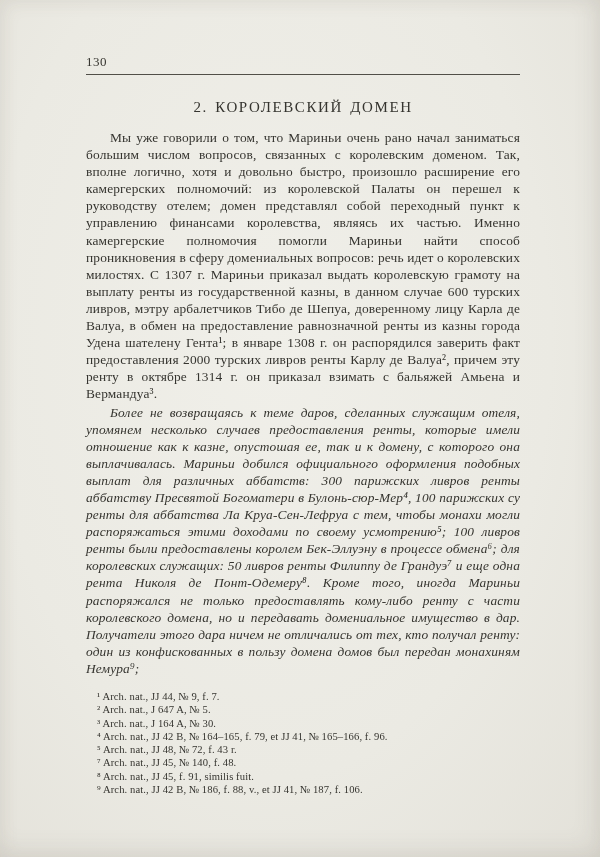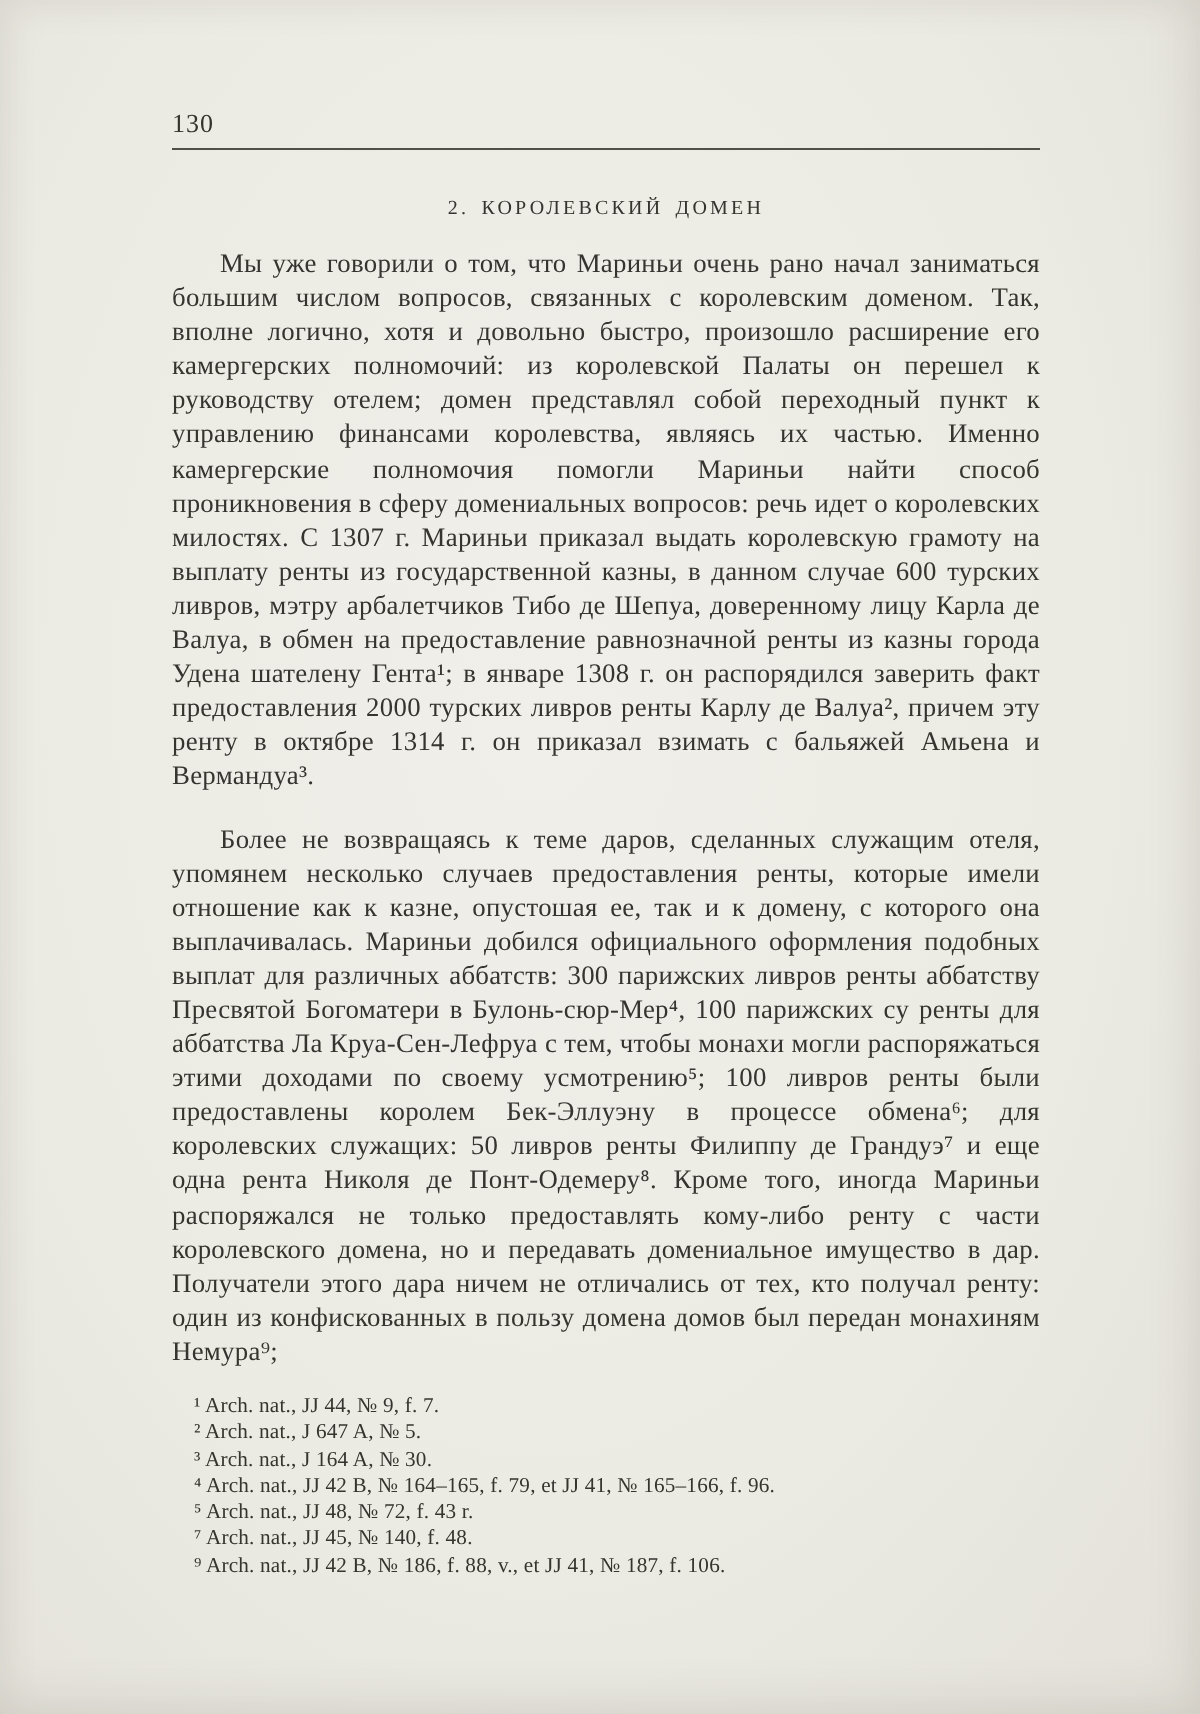--- a/index.html
+++ b/index.html
@@ -35,36 +35,37 @@
     letter-spacing: 0.8px;
     word-spacing: 2px;
   }
   .header-rule {
     border: none;
     border-top: 1px solid #514f48;
     margin: 4px 0 0 0;
   }
   .section-title {
     text-align: center;
-    font-size: 10px;
+    font-size: 15px;
     letter-spacing: 1.6px;
     word-spacing: 2px;
     margin-top: 24px;
     font-weight: normal;
   }
   .body-text p {
     font-size: 13.4px;
     line-height: 17.1px;
     text-align: justify;
     text-indent: 24px;
     margin: 0;
     letter-spacing: 0.15px;
   }
   .body-text p + p {
-    margin-top: 14px;
+    margin-top: 1px;
+    font-style: italic;
   }
   .body-text { margin-top: 13px; }
   .footnotes {
     margin-top: 13px;
     font-size: 10.6px;
     line-height: 13.3px;
   }
   .footnote {
     text-indent: 11px;
     letter-spacing: 0.1px;
@@ -88,17 +89,18 @@
       <p>Более не возвращаясь к теме даров, сделанных служащим отеля, упомянем несколько случаев предоставления ренты, которые имели отношение как к казне, опустошая ее, так и к домену, с которого она выплачивалась. Мариньи добился официального оформления подобных выплат для различных аббатств: 300 парижских ливров ренты аббатству Пресвятой Богоматери в Булонь-сюр-Мер⁴, 100 парижских су ренты для аббатства Ла Круа-Сен-Лефруа с тем, чтобы монахи могли распоряжаться этими доходами по своему усмотрению⁵; 100 ливров ренты были предоставлены королем Бек-Эллуэну в процессе обмена⁶; для королевских служащих: 50 ливров ренты Филиппу де Грандуэ⁷ и еще одна рента Николя де Понт-Одемеру⁸. Кроме того, иногда Мариньи распоряжался не только предоставлять кому-либо ренту с части королевского домена, но и передавать домениальное имущество в дар. Получатели этого дара ничем не отличались от тех, кто получал ренту: один из конфискованных в пользу домена домов был передан монахиням Немура⁹;</p>
     </div>
 
     <div class="footnotes">
       <div class="footnote">¹ Arch. nat., JJ 44, № 9, f. 7.</div>
       <div class="footnote">² Arch. nat., J 647 A, № 5.</div>
       <div class="footnote">³ Arch. nat., J 164 A, № 30.</div>
       <div class="footnote">⁴ Arch. nat., JJ 42 B, № 164–165, f. 79, et JJ 41, № 165–166, f. 96.</div>
       <div class="footnote">⁵ Arch. nat., JJ 48, № 72, f. 43 r.</div>
       <div class="footnote">⁷ Arch. nat., JJ 45, № 140, f. 48.</div>
+      <div class="footnote">⁸ Arch. nat., JJ 45, f. 91, similis fuit.</div>
       <div class="footnote">⁹ Arch. nat., JJ 42 B, № 186, f. 88, v., et JJ 41, № 187, f. 106.</div>
     </div>
 
   </div>
 </div>
 
 </body></html>

